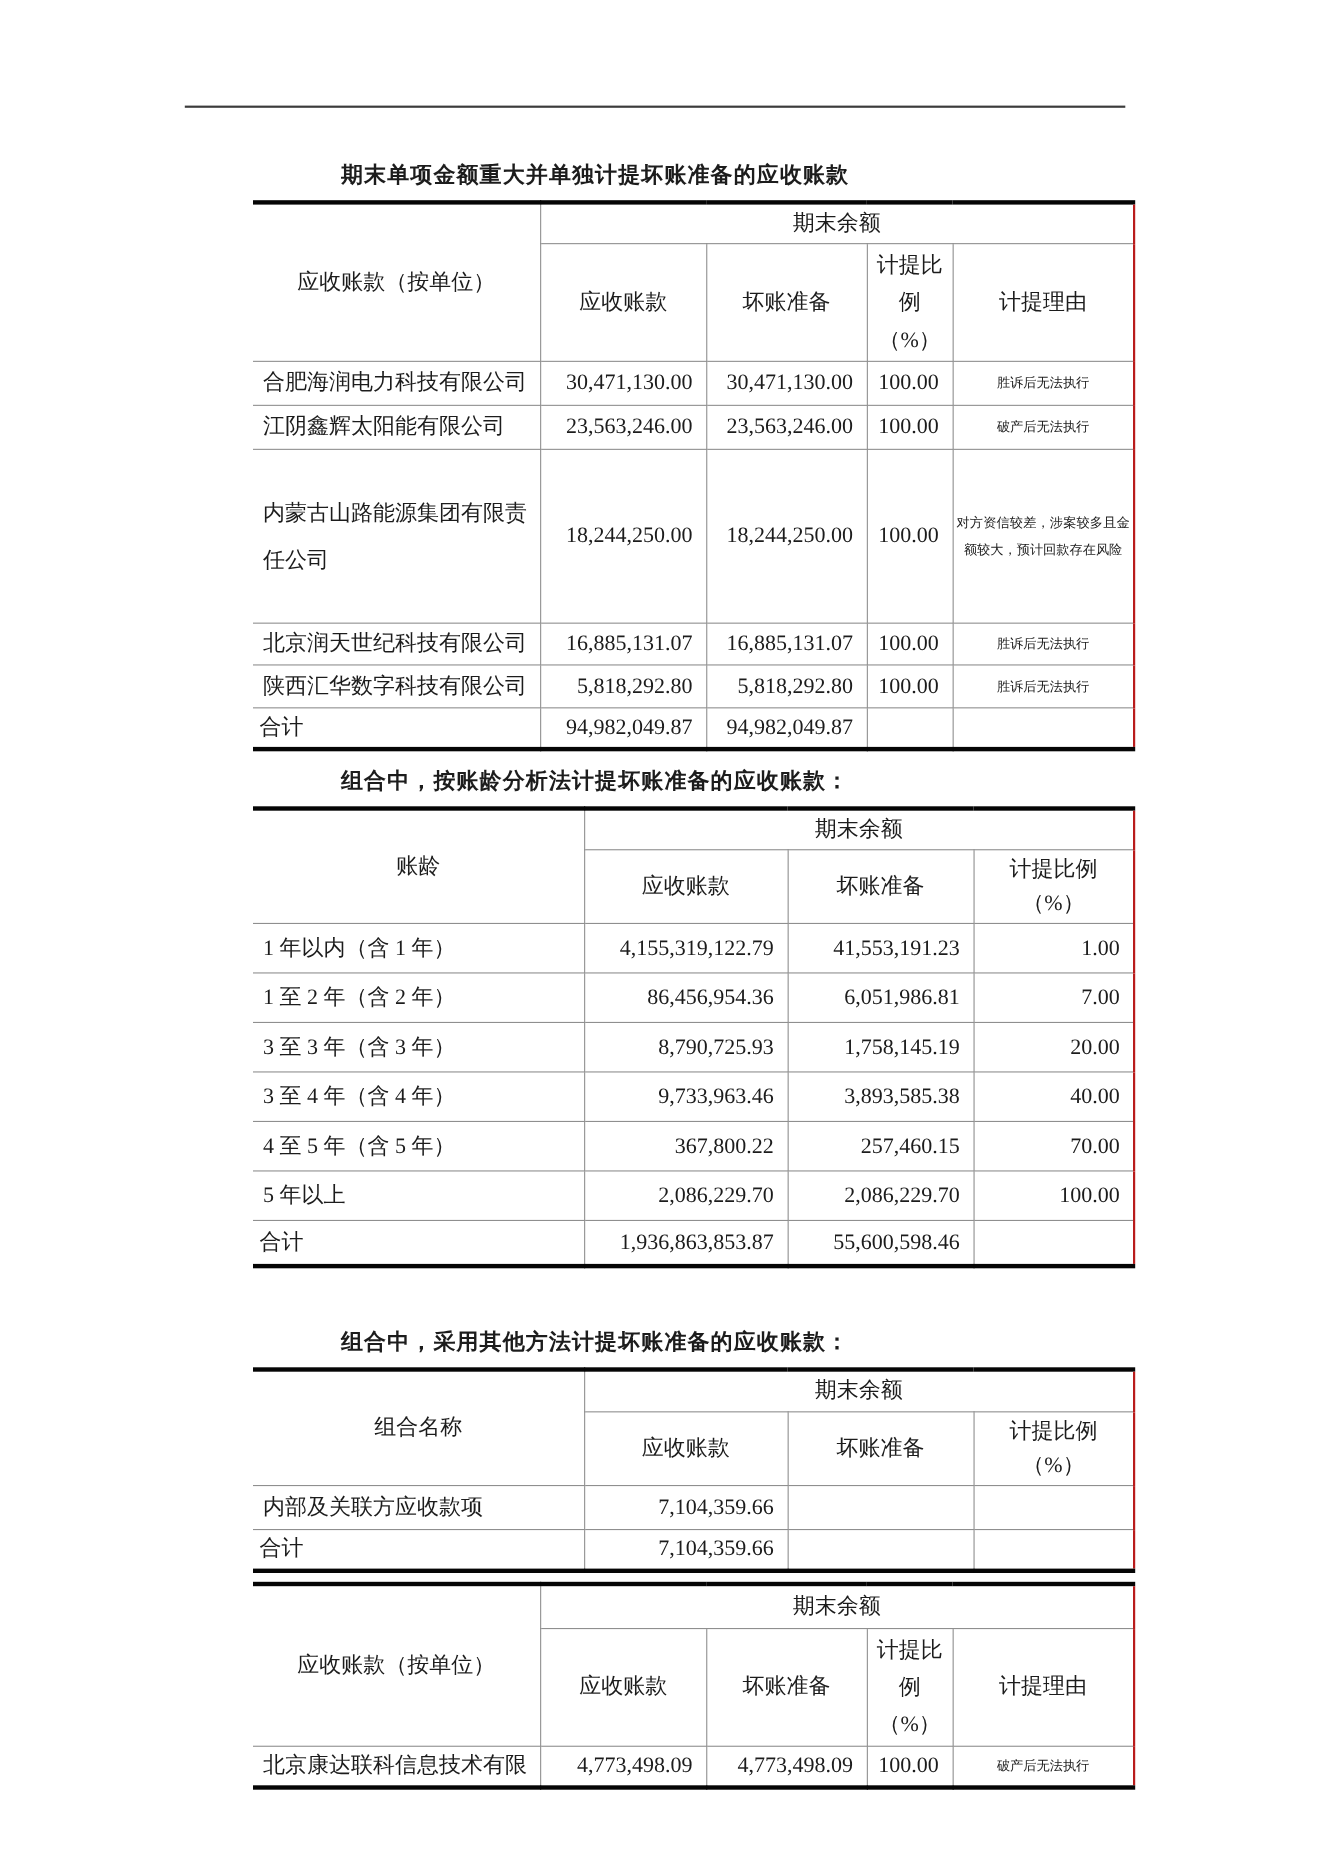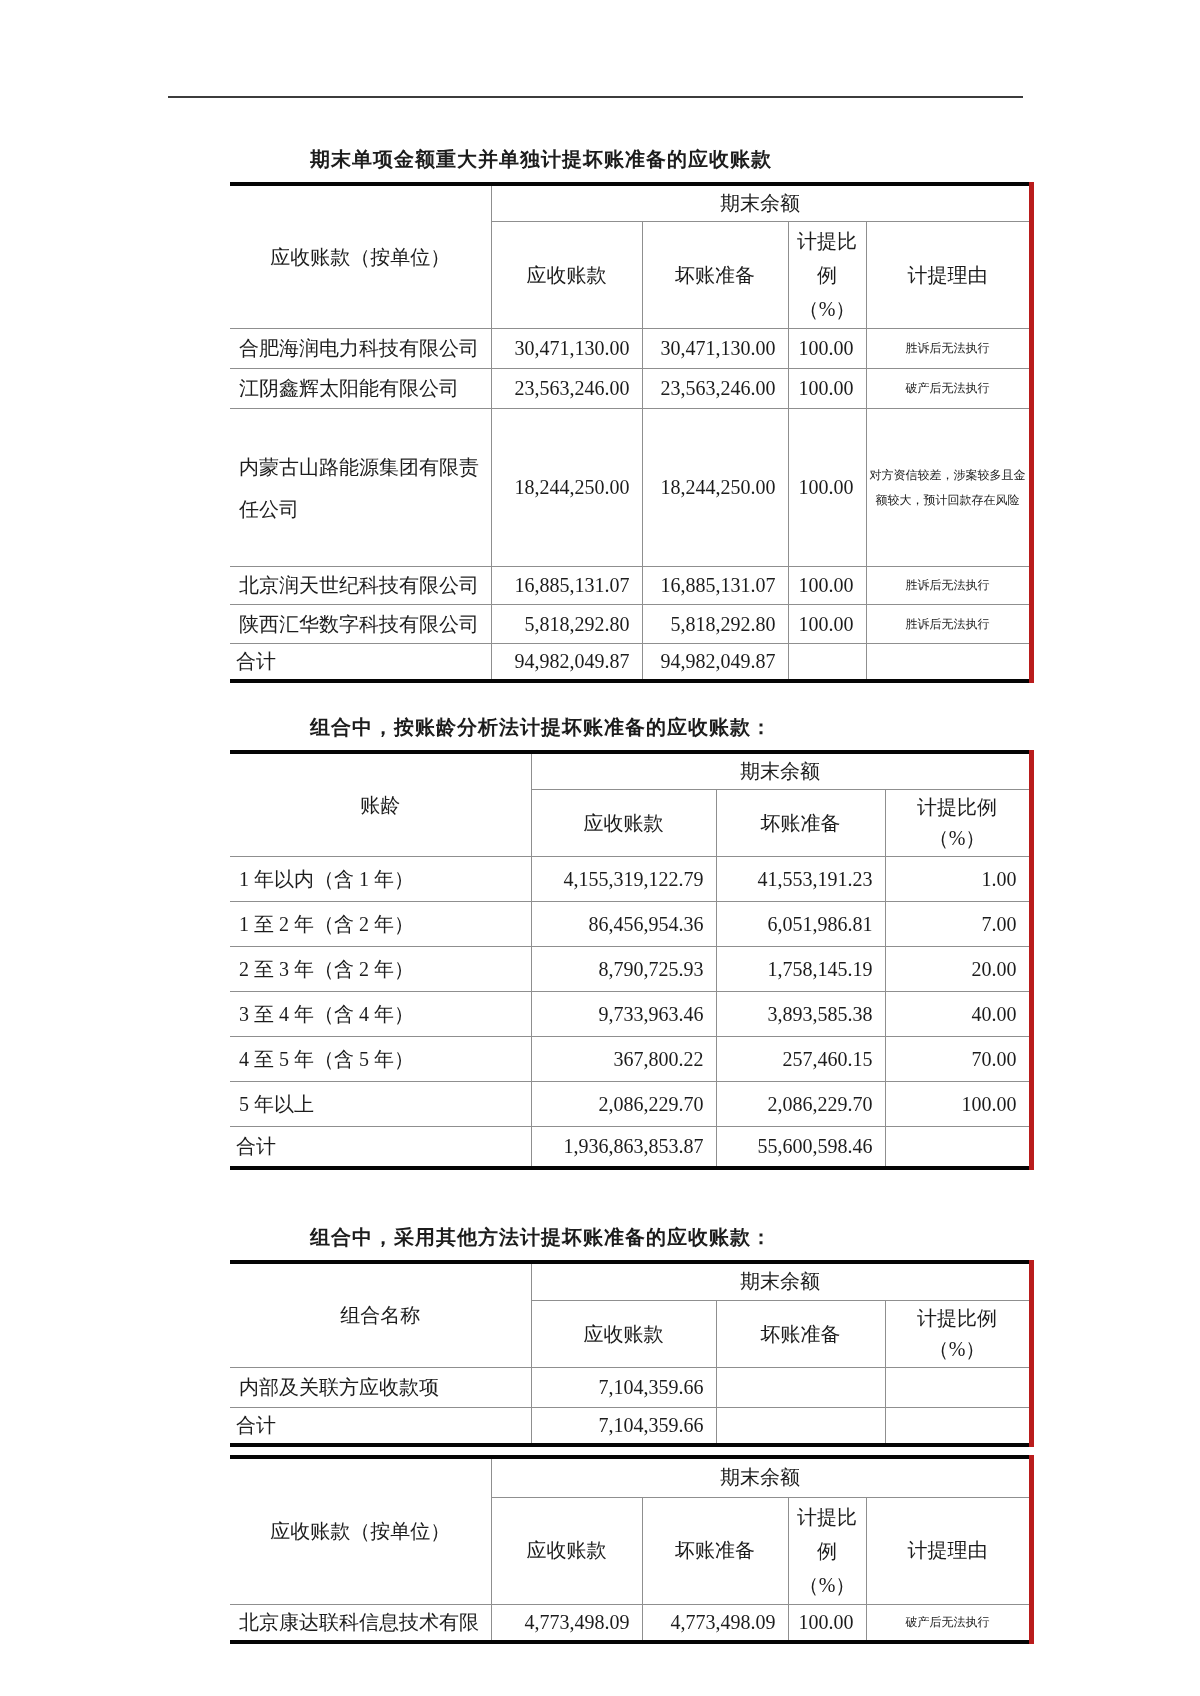--- a/index.html
+++ b/index.html
@@ -9,36 +9,36 @@
     color:#1c1c1c;
   }
   .page{position:relative;width:1200px;height:1696px;background:#fff;}
   .top-rule{margin:96px 0 0 168px;width:855px;border-top:2px solid #3c3c3c;height:0;}
   .content{margin-left:230px;width:801px;}
   .tbl-title{
     font-size:20px;font-weight:700;line-height:30px;padding-left:80px;
     white-space:nowrap;letter-spacing:1px;
   }
   .t1-title{margin-top:46px;}
-  .t2-title{margin-top:29px;}
+  .t2-title{margin-top:12px;}
   .t3-title{margin-top:52px;}
   .t4-title{margin-top:55px;}
   table{
     border-collapse:collapse;table-layout:fixed;width:801px;
     border-top:4px solid #050505;border-bottom:4px solid #050505;
     margin-top:8px;
     font-size:20px;
   }
   td{
     border:1px solid #8f8f8f;
     padding:2px 6px;vertical-align:middle;line-height:1.55;
     overflow:hidden;
   }
   tr td:first-child{border-left:none;}
-  tr td:last-child{border-right:5px solid #b91c1c;}
+  tr td:last-child{border-right:2px solid #b91c1c;}
   td.c{text-align:left;}
   td.l{text-align:left;padding-left:9px;}
   td.r{text-align:right;padding-right:12px;}
   td.reason{
     text-align:justify;text-align-last:center;
     padding:2px 3px;font-size:12px;line-height:1.7;
   }
   td.hdr{text-align:center;}
   .hdr2line div{line-height:1.7;text-align:center;}
 </style>
@@ -143,21 +143,21 @@
         <td class="r">41,553,191.23</td>
         <td class="r">1.00</td>
       </tr>
       <tr style="height:45px">
         <td class="l">1 至 2 年（含 2 年）</td>
         <td class="r">86,456,954.36</td>
         <td class="r">6,051,986.81</td>
         <td class="r">7.00</td>
       </tr>
       <tr style="height:45px">
-        <td class="l">2 至 3 年（含 2 年）</td>
+        <td class="l">3 至 3 年（含 3 年）</td>
         <td class="r">8,790,725.93</td>
         <td class="r">1,758,145.19</td>
         <td class="r">20.00</td>
       </tr>
       <tr style="height:45px">
         <td class="l">3 至 4 年（含 4 年）</td>
         <td class="r">9,733,963.46</td>
         <td class="r">3,893,585.38</td>
         <td class="r">40.00</td>
       </tr>

